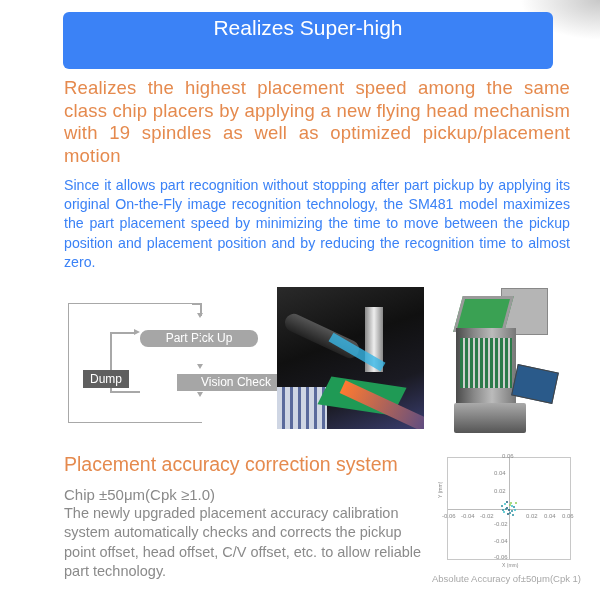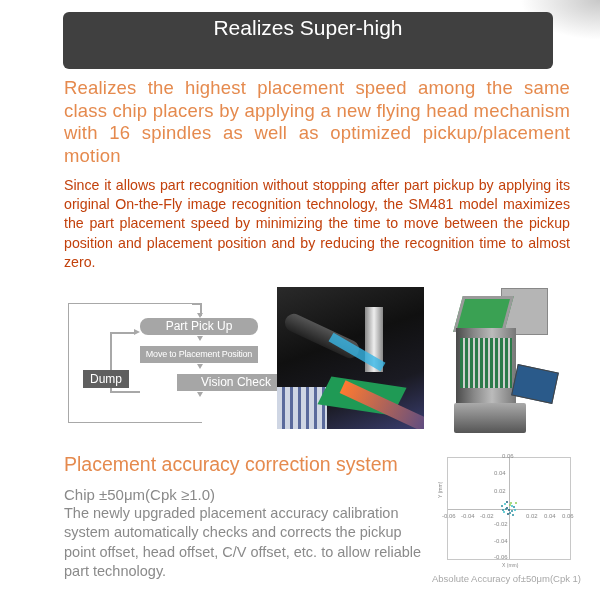--- a/index.html
+++ b/index.html
@@ -7,32 +7,32 @@
     width:600px; height:600px; overflow:hidden; position:relative;
     background:#ffffff;
     font-family:"Liberation Sans", sans-serif;
   }
   .corner-shade {
     position:absolute; right:0; top:0; width:80px; height:40px;
     background:radial-gradient(ellipse at 100% 0%, #c8c8c8 0%, rgba(255,255,255,0) 70%);
   }
   .banner {
     position:absolute; left:63px; top:12px; width:490px; height:57px;
-    background:#404040; border-radius:6px;
+    background:#3b82f6; border-radius:6px;
     color:#ffffff; text-align:center;
     font-size:21px; line-height:25px; padding-top:3px; box-sizing:border-box;
   }
   .lead {
     position:absolute; left:64px; top:77px; width:506px;
     color:#e58a4e; font-size:18.5px; line-height:22.5px;
     text-align:justify; text-align-last:left; letter-spacing:0.2px;
   }
   .body-text {
     position:absolute; left:64px; top:176px; width:506px;
-    color:#c2410c; font-size:14.2px; line-height:19.2px;
+    color:#3b82f6; font-size:14.2px; line-height:19.2px;
     text-align:justify; text-align-last:left;
   }
   
   .flow { position:absolute; left:64px; top:295px; width:200px; height:130px; }
   .flow .outer {
     position:absolute; left:4px; top:8px; width:124px; height:120px;
     border:1.5px solid #a8a8a8; border-right:none; box-sizing:border-box;
   }
   .flow .outer-top-ext {
     position:absolute; left:128px; top:8px; width:10px; height:1.5px; background:#a8a8a8;
@@ -156,33 +156,32 @@
 </style>
 </head>
 <body>
 
 <div class="corner-shade"></div>
 
 <div class="banner">
   <div>Realizes Super-high</div>
 </div>
 
-<div class="lead">Realizes the highest placement speed among the same class chip placers by applying a new flying head mechanism with 16 spindles as well as optimized pickup/placement motion</div>
+<div class="lead">Realizes the highest placement speed among the same class chip placers by applying a new flying head mechanism with 19 spindles as well as optimized pickup/placement motion</div>
 <div class="body-text">Since it allows part recognition without stopping after part pickup by applying its original On-the-Fly image recognition technology, the SM481 model maximizes the part placement speed by minimizing the time to move between the pickup position and placement position and by reducing the recognition time to almost zero.</div>
 
 <div class="flow">
   <div class="outer"></div>
   <div class="outer-top-ext"></div>
   <div class="outer-bot-ext"></div>
   <div class="down-arrow" style="top:8px;height:13px;"></div>
   <div class="arrowhead" style="left:133px;top:18px;"></div>
 
-  <div class="step" style="top:23px;border-radius:8px;">Part Pick Up</div>
+  <div class="step" style="top:35px;border-radius:8px;">Part Pick Up</div>
   <div class="arrowhead" style="left:133px;top:41px;"></div>
-  <div class="step small" style="top:51px;">Move to Placement Position</div>
   <div class="arrowhead" style="left:133px;top:69px;"></div>
   <div class="step" style="top:79px;margin-left:37px;">Vision Check</div>
   <div class="arrowhead" style="left:133px;top:97px;"></div>
 
   <div class="loop-v"></div>
   <div class="loop-top"></div>
   <div class="loop-bot"></div>
   <div class="right-arrowhead"></div>
   <div class="dump">Dump</div>
 </div>

